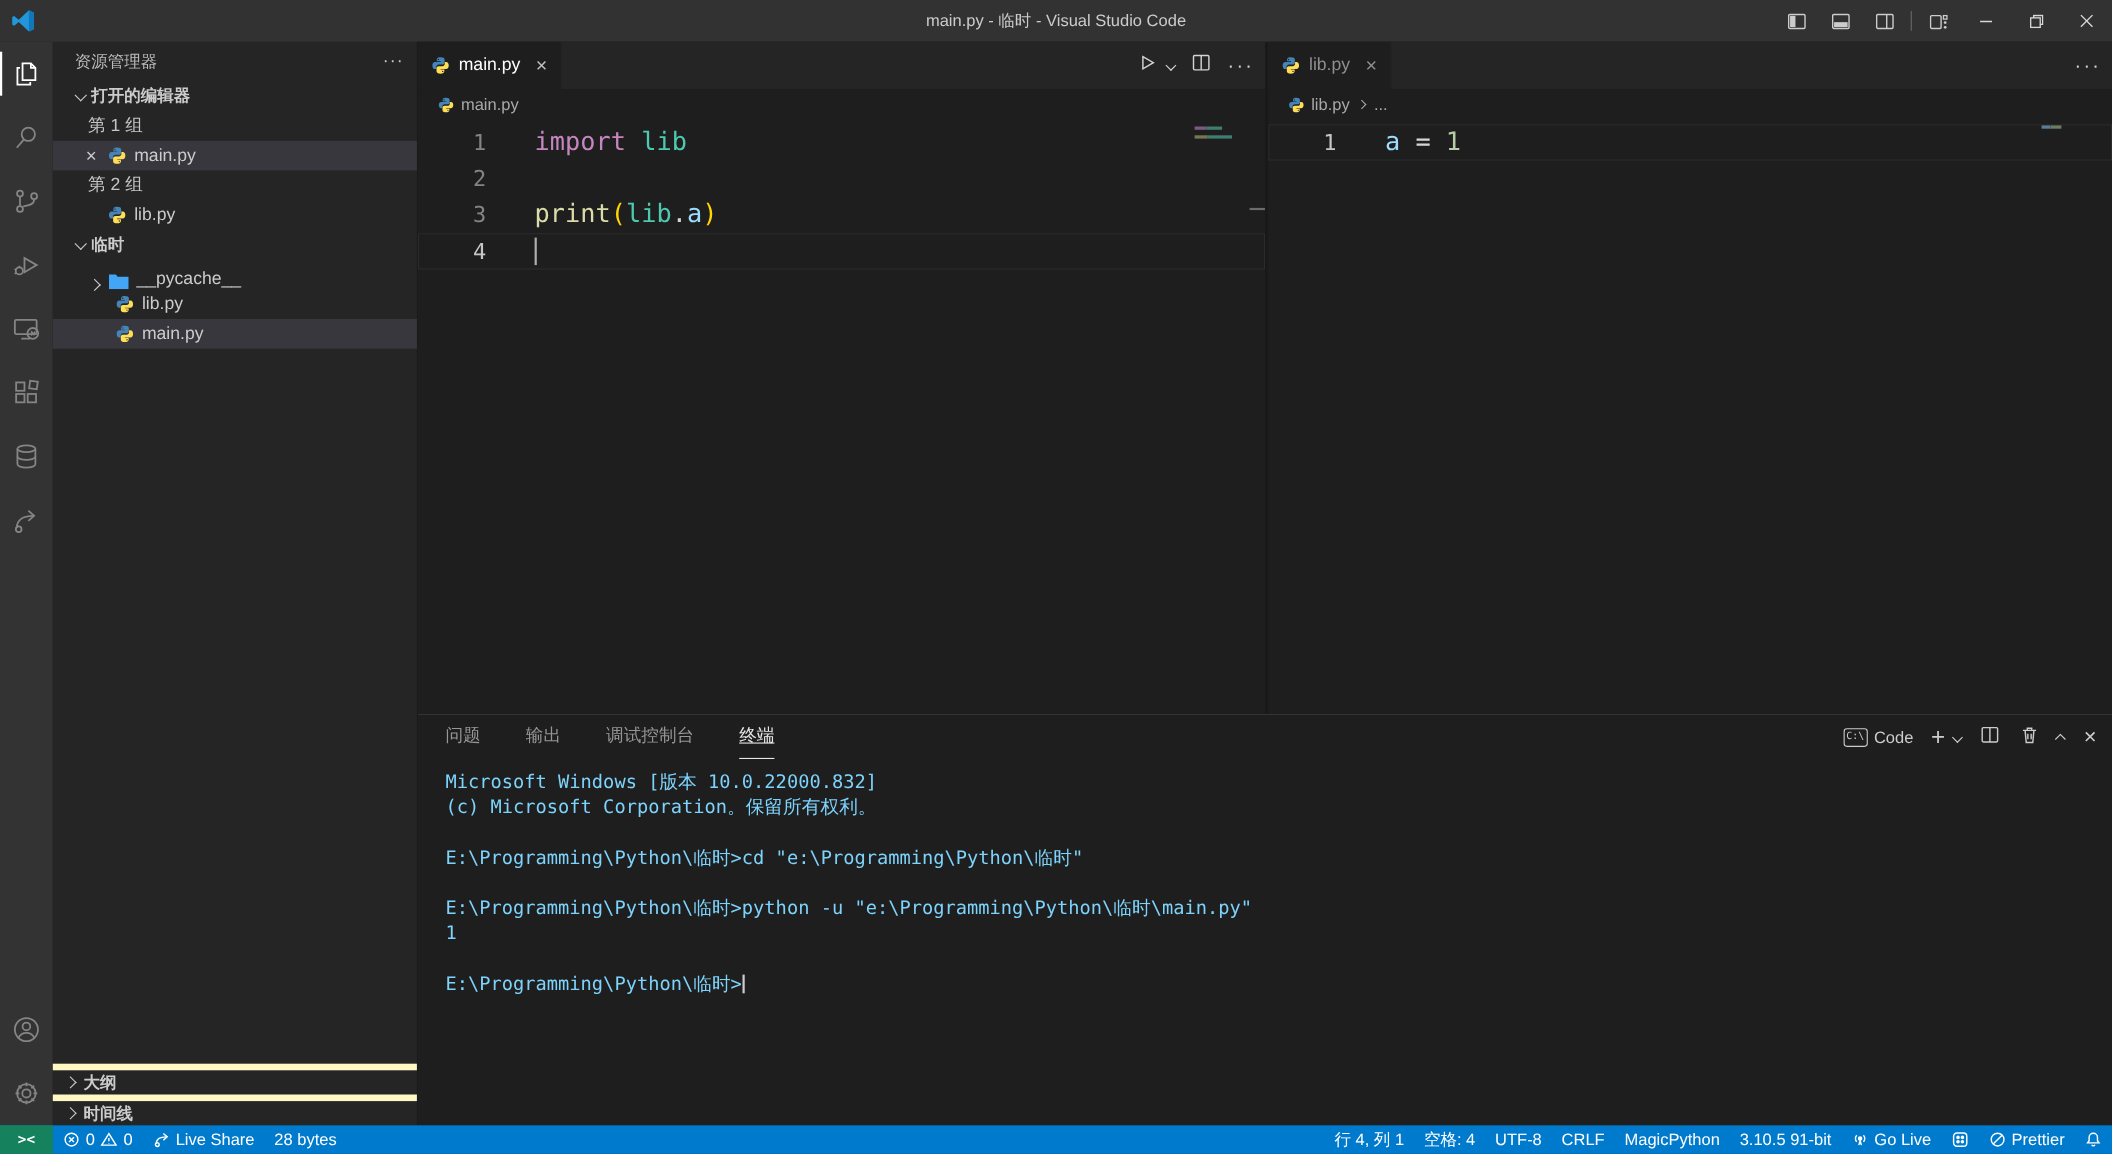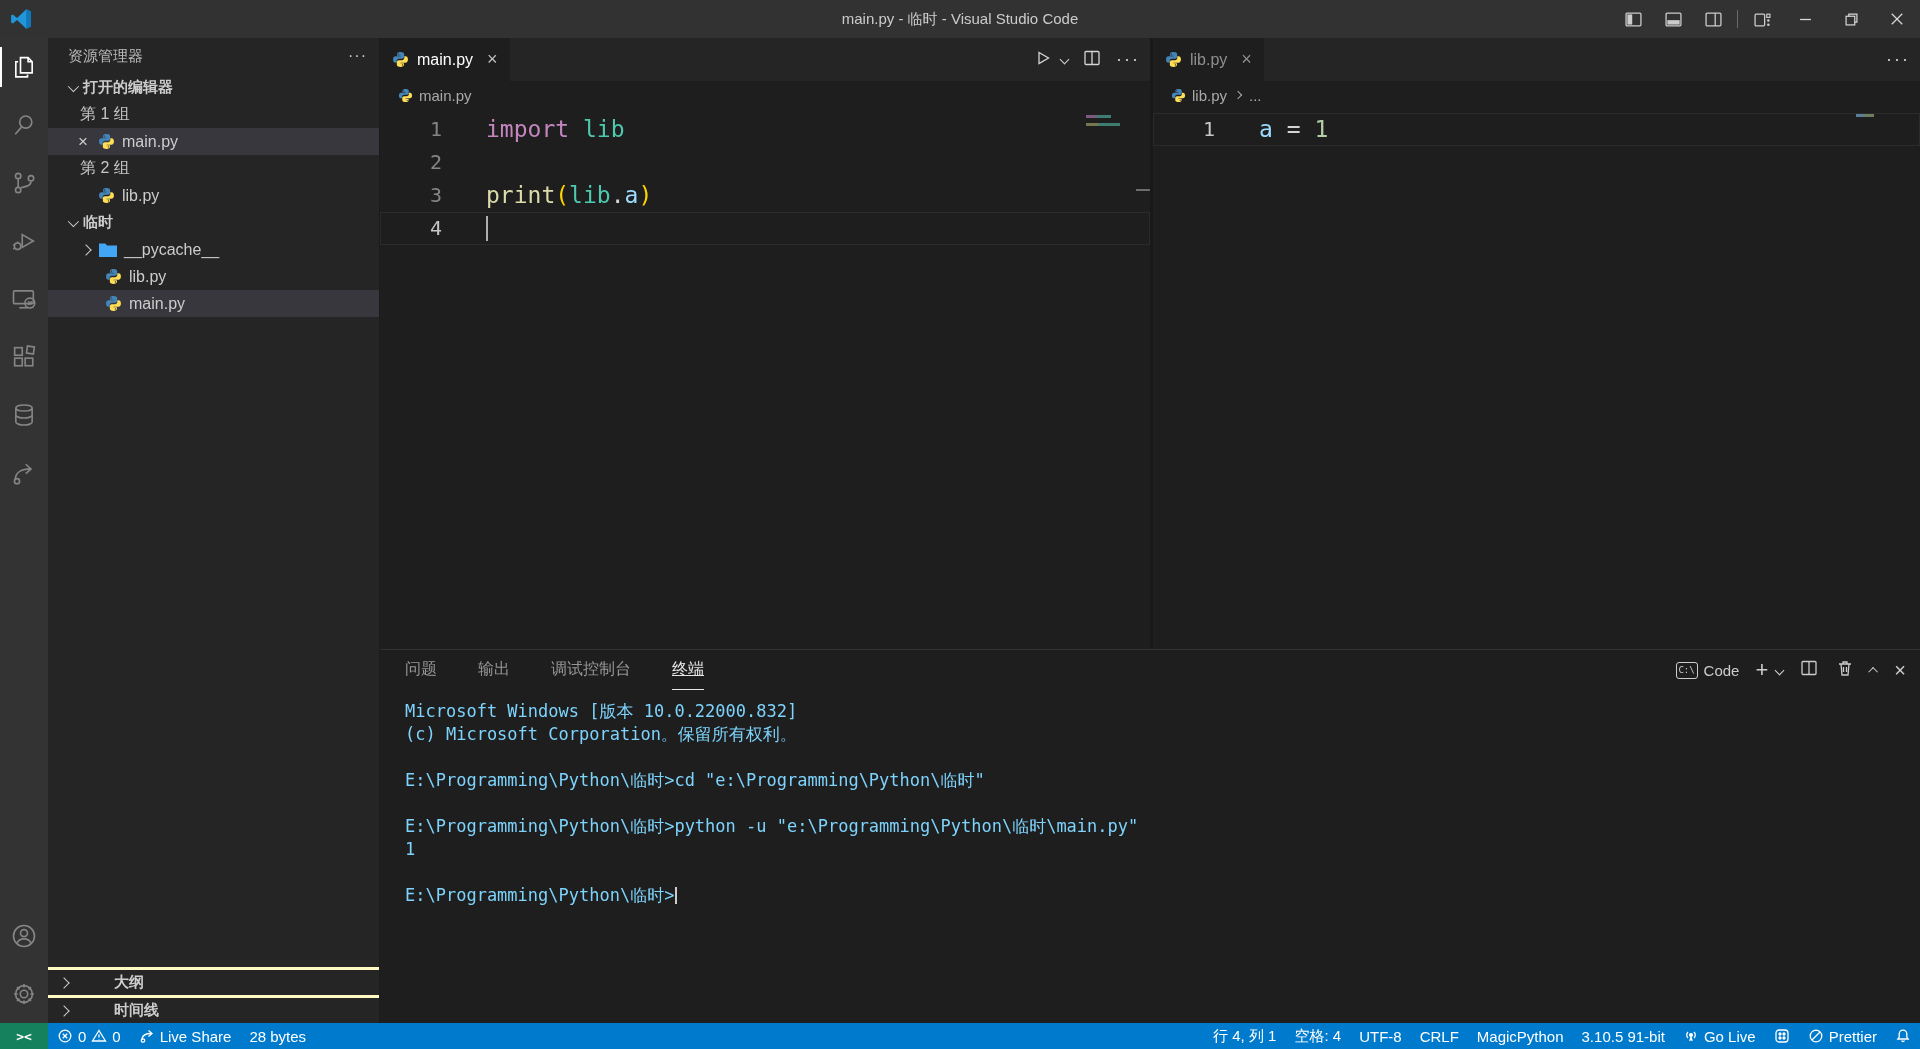--- a/index.html
+++ b/index.html
@@ -39,24 +39,24 @@
   .chev { width:8px; height:8px; border-right:1.4px solid #cccccc; border-bottom:1.4px solid #cccccc; display:inline-block; flex:0 0 auto; }
   .chev.down { transform:rotate(45deg) translateY(-2px); }
   .chev.right { transform:rotate(-45deg); }
   .sb-section-label { font-weight:bold; font-size:15px; }
   .sb-group-label { padding-left:32px; color:#c5c5c5; }
   .sb-file { padding-left:30px; }
   .sb-file .close-x { width:20px; color:#cccccc; font-size:17px; flex:0 0 auto; }
   .sb-file .close-spacer { width:20px; flex:0 0 auto; }
   .file-icon { width:17px; height:17px; margin-right:7px; flex:0 0 auto; }
   .folder-icon { width:18px; height:15px; margin-right:7px; flex:0 0 auto; }
-  .sb-tree-indent { padding-left:34px; }
+  .sb-tree-indent { padding-left:34px;align-items:flex-end; }
   .sb-tree-indent2 { padding-left:57px; }
   .sb-spacer { flex:1 1 auto; }
-  .sb-bottom-row { height:28px; display:flex; align-items:center; padding-left:12px; border-top:3px solid #fef9c3; font-weight:bold; font-size:15px; flex:0 0 auto;gap:38px; }
+  .sb-bottom-row { height:28px; display:flex; align-items:center; padding-left:12px; border-top:6px solid #fef9c3; font-weight:bold; font-size:15px; flex:0 0 auto; }
   .sb-bottom-row .chev { margin-right:8px; }
 
   
   .center-col { flex:1 1 auto; display:flex; flex-direction:column; }
   .editors-row { height:611px; display:flex; flex:0 0 auto; }
   .editor-group { background:#1e1e1e; display:flex; flex-direction:column; position:relative; }
   .eg-left { width:770px; flex:0 0 auto; }
   .eg-divider { width:3px; background:#191919; flex:0 0 auto; }
   .eg-right { flex:1 1 auto; }
 

